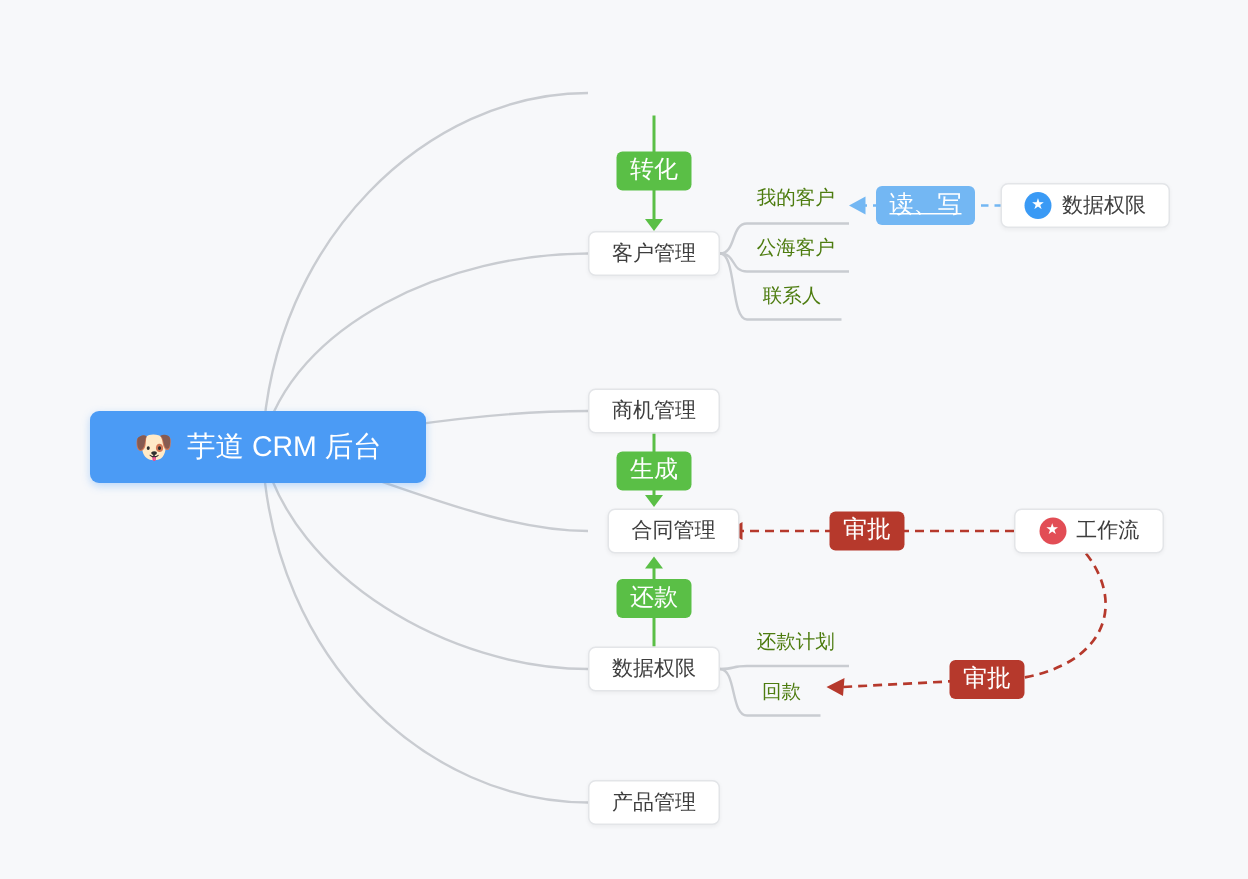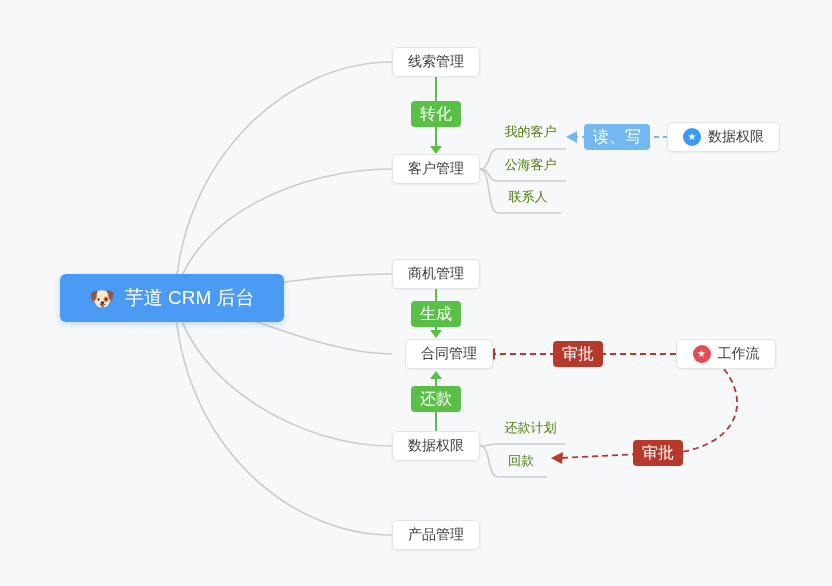--- a/index.html
+++ b/index.html
@@ -56,21 +56,21 @@
     position:absolute; transform:translate(-50%,-50%);
     color:#fff; font-size:16px; line-height:1; padding:5px 9px;
     border-radius:4px; white-space:nowrap; cursor:default;
   }
   .badge.green { background:var(--green,#5abf46); }
   .badge.blue  { background:var(--light-blue,#73b7f3); }
   .badge.red   { background:var(--red,#b6392c); }
   #badge-convert  { left:436px; top:114px; }
   #badge-generate { left:436px; top:314px; }
   #badge-repay    { left:436px; top:399px; }
-  #badge-rw       { left:617px; top:137px; }
+  #badge-rw       { left:617px; top:137px;text-decoration:underline; }
   #badge-approve1 { left:578px; top:354px; }
   #badge-approve2 { left:658px; top:453px; }
 
   .sublabel {
     position:absolute; font-size:13px; color:#4d7c0f;
     height:17px; line-height:17px; text-align:center; white-space:nowrap;
   }
   #sub-my      { left:495px; top:123px; width:71px; }
   #sub-public  { left:495px; top:156px; width:71px; }
   #sub-contact { left:495px; top:188px; width:66px; }
@@ -113,21 +113,20 @@
     <path class="e-red" d="M 724 369 C 750 402, 738 442, 681 452"></path>
     <path class="e-red" d="M 638 454 L 562 458"></path>
     <polygon class="a-red" points="563,452 562,464 551,458"></polygon>
   </svg>
 
   <div class="central">
     <span class="emoji">🐶</span>
     <span>芋道 CRM 后台</span>
   </div>
 
-  <div class="node" id="node-lead">线索管理</div>
   <div class="node" id="node-customer">客户管理</div>
   <div class="node" id="node-business">商机管理</div>
   <div class="node" id="node-contract">合同管理</div>
   <div class="node" id="node-receivable">数据权限</div>
   <div class="node" id="node-product">产品管理</div>
 
   <div class="node iconed" id="node-permission">
     <span class="star-circle blue">
         <span>★</span>
       </span>

